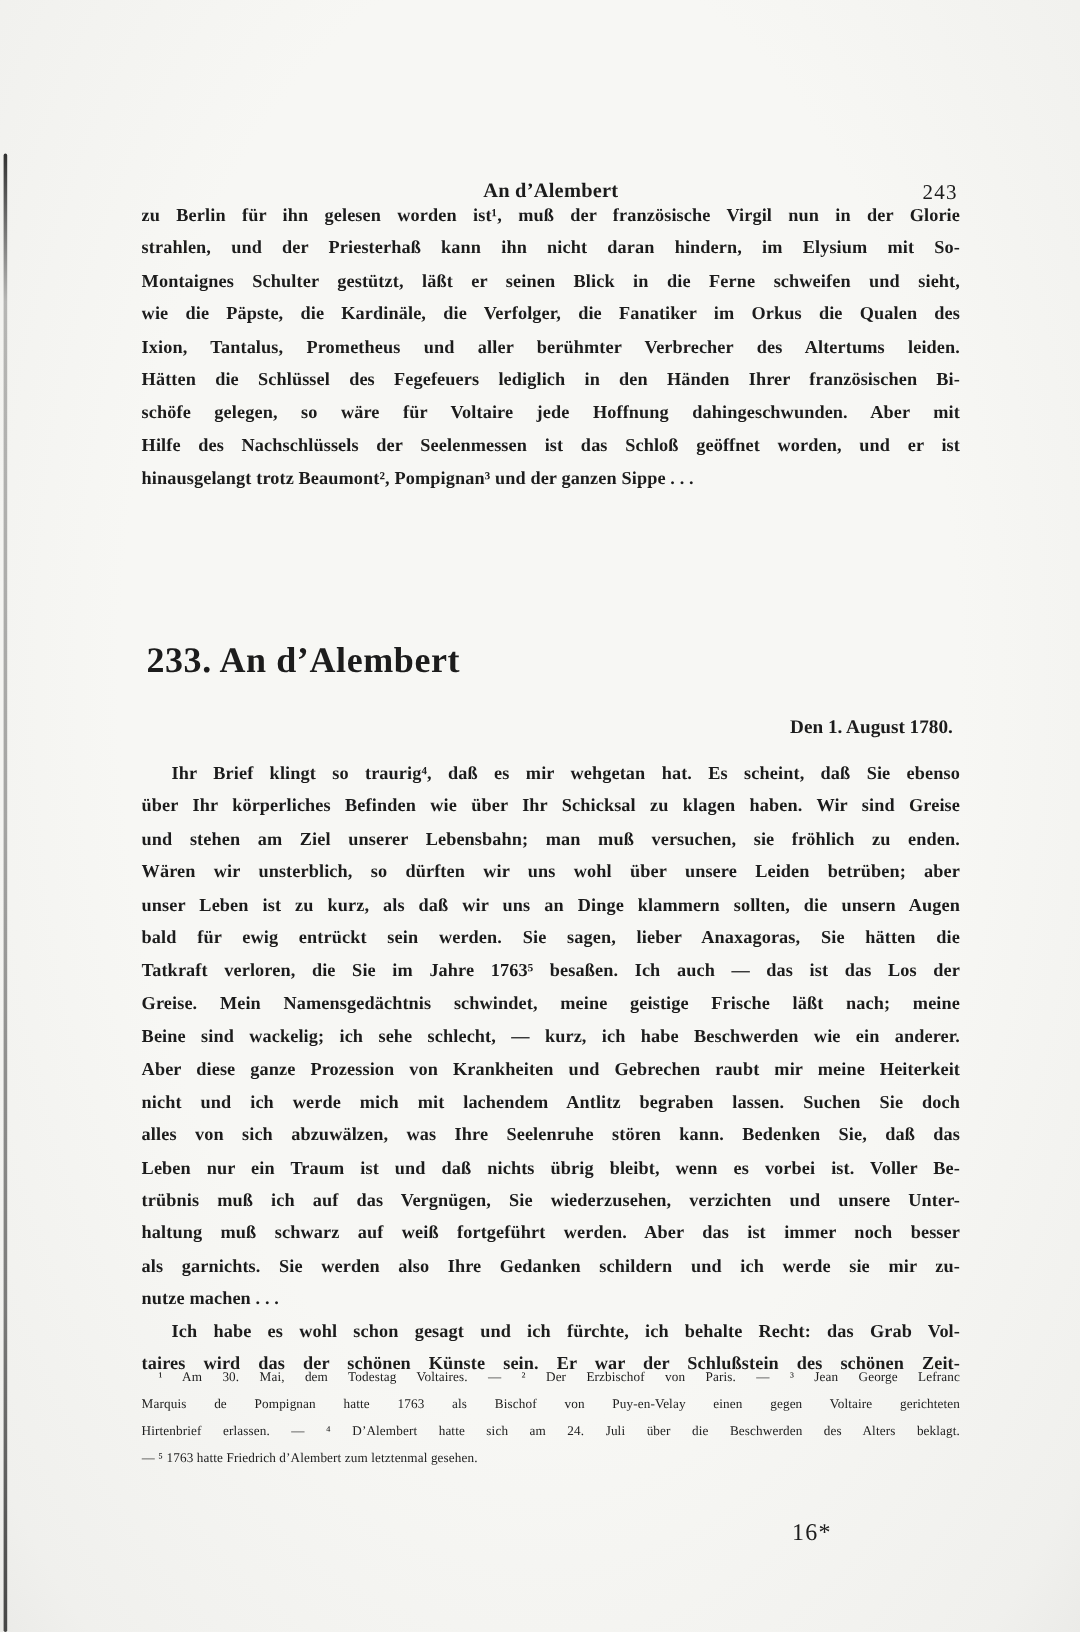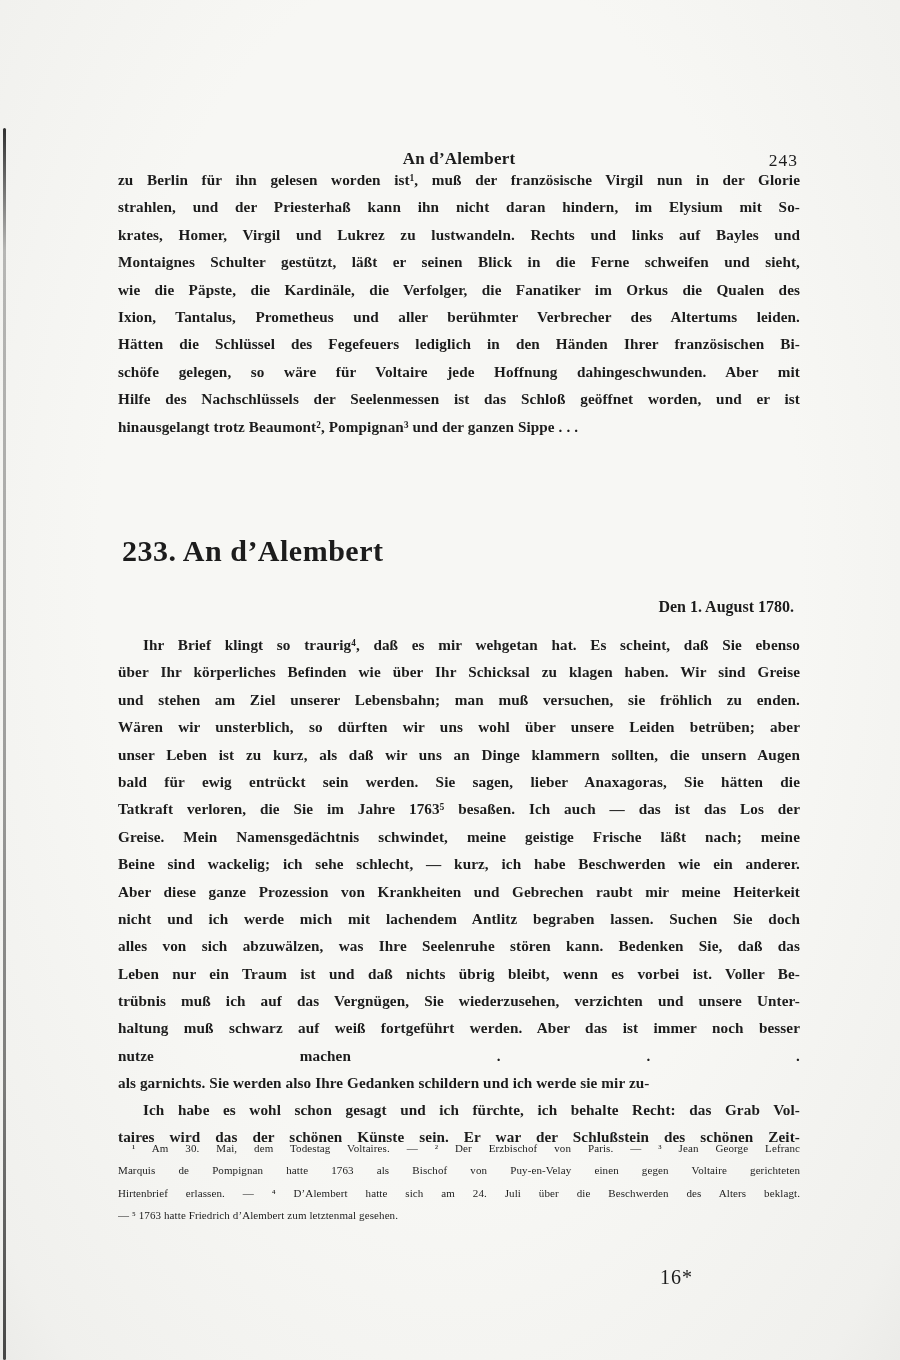--- a/index.html
+++ b/index.html
@@ -75,21 +75,20 @@
 
 <header class="running-head">
   <span class="head-title">An d’Alembert</span>
   <span class="page-num">243</span>
 </header>
 
 <section class="para para-continued">
 
 <div class="line">zu Berlin für ihn gelesen worden ist¹, muß der französische Virgil nun in der Glorie</div>
     <div class="line">strahlen, und der Priesterhaß kann ihn nicht daran hindern, im Elysium mit So-</div>
-    <div class="line">krates, Homer, Virgil und Lukrez zu lustwandeln. Rechts und links auf Bayles und</div>
     <div class="line">Montaignes Schulter gestützt, läßt er seinen Blick in die Ferne schweifen und sieht,</div>
     <div class="line">wie die Päpste, die Kardinäle, die Verfolger, die Fanatiker im Orkus die Qualen des</div>
     <div class="line">Ixion, Tantalus, Prometheus und aller berühmter Verbrecher des Altertums leiden.</div>
     <div class="line">Hätten die Schlüssel des Fegefeuers lediglich in den Händen Ihrer französischen Bi-</div>
     <div class="line">schöfe gelegen, so wäre für Voltaire jede Hoffnung dahingeschwunden. Aber mit</div>
     <div class="line">Hilfe des Nachschlüssels der Seelenmessen ist das Schloß geöffnet worden, und er ist</div>
     <div class="line">hinausgelangt trotz Beaumont², Pompignan³ und der ganzen Sippe . . .</div>
   </section>
 
 <h1 class="letter-heading">233. An d’Alembert</h1>
@@ -106,22 +105,22 @@
     <div class="line">bald für ewig entrückt sein werden. Sie sagen, lieber Anaxagoras, Sie hätten die</div>
     <div class="line">Tatkraft verloren, die Sie im Jahre 1763⁵ besaßen. Ich auch — das ist das Los der</div>
     <div class="line">Greise. Mein Namensgedächtnis schwindet, meine geistige Frische läßt nach; meine</div>
     <div class="line">Beine sind wackelig; ich sehe schlecht, — kurz, ich habe Beschwerden wie ein anderer.</div>
     <div class="line">Aber diese ganze Prozession von Krankheiten und Gebrechen raubt mir meine Heiterkeit</div>
     <div class="line">nicht und ich werde mich mit lachendem Antlitz begraben lassen. Suchen Sie doch</div>
     <div class="line">alles von sich abzuwälzen, was Ihre Seelenruhe stören kann. Bedenken Sie, daß das</div>
     <div class="line">Leben nur ein Traum ist und daß nichts übrig bleibt, wenn es vorbei ist. Voller Be-</div>
     <div class="line">trübnis muß ich auf das Vergnügen, Sie wiederzusehen, verzichten und unsere Unter-</div>
     <div class="line">haltung muß schwarz auf weiß fortgeführt werden. Aber das ist immer noch besser</div>
+    <div class="line">als garnichts. Sie werden also Ihre Gedanken schildern und ich werde sie mir zu-</div>
     <div class="line">nutze machen . . .</div>
-    <div class="line">als garnichts. Sie werden also Ihre Gedanken schildern und ich werde sie mir zu-</div>
   </section>
 
 <section class="para letter-body-2 indent-first continues">
 
 <div class="line">Ich habe es wohl schon gesagt und ich fürchte, ich behalte Recht: das Grab Vol-</div>
     <div class="line">taires wird das der schönen Künste sein. Er war der Schlußstein des schönen Zeit-</div>
   </section>
 
 <footer>
   <section class="footnotes">

